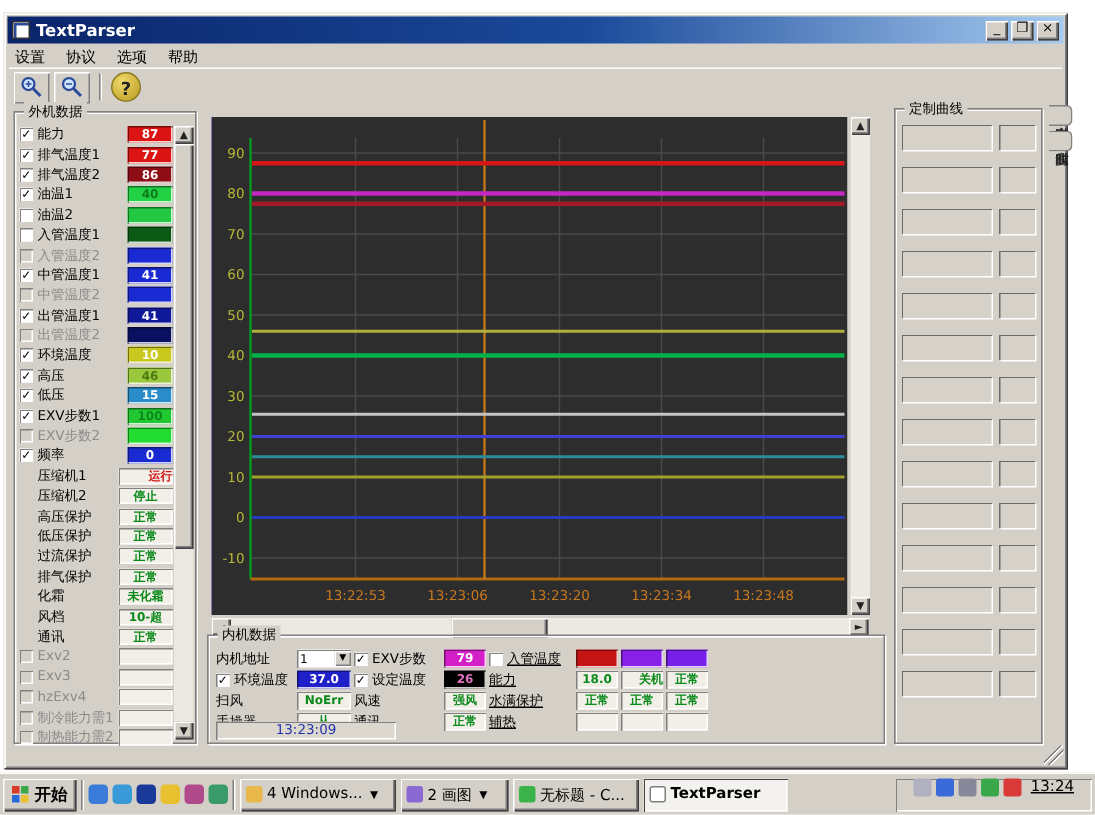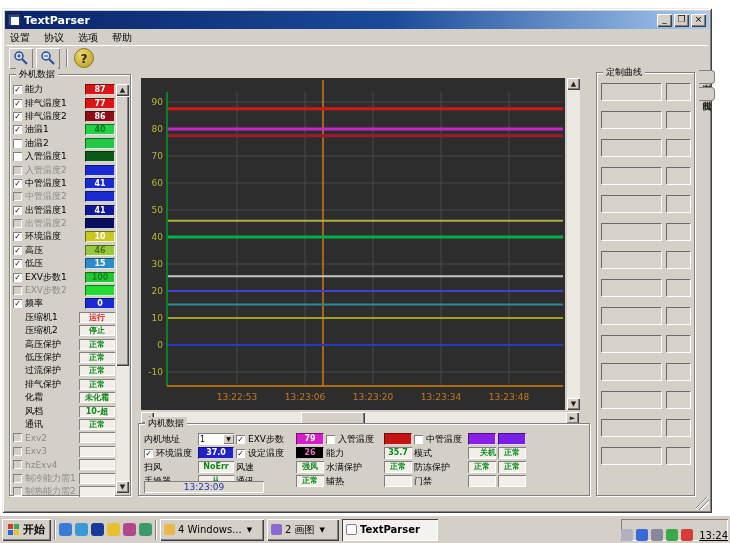--- a/index.html
+++ b/index.html
@@ -92,21 +92,21 @@
   .flag { width:12px; height:12px; display:grid; grid-template-columns:5px 5px; grid-template-rows:5px 5px; gap:1px; }
   .flag i { display:block; }
   .tb-sep { width:2px; height:20px; border-left:1px solid #808080; border-right:1px solid #fff; }
   .ql { display:flex; gap:3px; align-items:center; }
   .ql-icon { width:13px; height:13px; border-radius:3px; }
   .task-btn { height:22px; display:flex; align-items:center; gap:3px; padding:0 4px; font-size:10px; white-space:nowrap;
               overflow:hidden; background:#d4d0c8; box-shadow: inset 1px 1px 0 #fff, inset -1px -1px 0 #404040, inset -2px -2px 0 #808080; }
   .task-btn.active { background:#f4f2ee; box-shadow: inset 1px 1px 0 #404040, inset -1px -1px 0 #fff; font-weight:bold; }
   .task-icon { width:11px; height:11px; flex:none; border-radius:2px; }
   .task-dd { font-size:7px; margin-left:2px; }
-  .tray { margin-left:auto; height:22px; display:flex; align-items:flex-end; gap:3px; padding:0 0;
+  .tray { margin-left:auto; height:22px; display:flex; align-items:flex-start; gap:3px; padding:0 12px;
           box-shadow: inset 1px 1px 0 #808080, inset -1px -1px 0 #fff; text-decoration: underline; }
   .tray-icon { width:12px; height:12px; border-radius:2px; }
   .clock { font-size:10px; margin-left:3px; }
 </style>
 </head>
 <body>
 
 <div class="win">
   <div class="titlebar">
     <span class="title-icon"></span>
@@ -231,21 +231,21 @@
             <span class="badge" style="background: rgb(34, 220, 50); color: rgb(34, 220, 50);"></span>
           </div>
           <div class="lp-row">
             <span class="cb">✓</span>
             <span class="lp-label">频率</span>
             <span class="badge" style="background: rgb(26, 42, 210); color: rgb(255, 255, 255);">0</span>
           </div>
           <div class="lp-row">
             <span style="width: 12px;"></span>
             <span class="lp-label">压缩机1</span>
-            <span class="statusbox" style="color: rgb(212, 20, 20);">运行</span>
+            <span class="statusbox" style="color: rgb(212, 20, 20); text-align: right;">运行</span>
           </div>
           <div class="lp-row">
             <span style="width: 12px;"></span>
             <span class="lp-label">压缩机2</span>
             <span class="statusbox" style="color: rgb(10, 138, 26);">停止</span>
           </div>
           <div class="lp-row">
             <span style="width: 12px;"></span>
             <span class="lp-label">高压保护</span>
             <span class="statusbox" style="color: rgb(10, 138, 26);">正常</span>
@@ -497,62 +497,47 @@
             <div class="bp-cell">
               <span class="bp-badge" style="background: #000000; color: rgb(224, 112, 192);">26</span>
             </div>
             <div class="bp-cell">
               <span class="bp-status" style="color: rgb(10, 138, 26);">强风</span>
             </div>
             <div class="bp-cell">
               <span class="bp-status" style="color: rgb(10, 138, 26);">正常</span>
             </div>
           </div>
-          <div class="bp-col" style="width: 56px;">
+          <div class="bp-col" style="width: 56px; text-decoration: underline;">
             <div class="bp-cell">
               <span class="cb"></span>
               <span>入管温度</span>
             </div>
             <div class="bp-cell">
               <span>能力</span>
             </div>
             <div class="bp-cell">
               <span>水满保护</span>
             </div>
             <div class="bp-cell">
               <span>辅热</span>
             </div>
           </div>
           <div class="bp-col" style="width: 28px;">
             <div class="bp-cell">
               <span class="bp-badge" style="background: rgb(196, 20, 20); color: rgb(196, 20, 20);"></span>
             </div>
             <div class="bp-cell">
-              <span class="bp-status" style="color: rgb(10, 138, 26);">35.7</span>
+              <span class="bp-status" style="color: rgb(10, 138, 26);">18.0</span>
             </div>
             <div class="bp-cell">
               <span class="bp-status" style="color: rgb(10, 138, 26);">正常</span>
             </div>
             <div class="bp-cell">
               <span class="bp-status" style="color: rgb(10, 138, 26);"></span>
-            </div>
-          </div>
-          <div class="bp-col" style="width: 52px;">
-            <div class="bp-cell">
-              <span class="cb"></span>
-              <span>中管温度</span>
-            </div>
-            <div class="bp-cell">
-              <span>模式</span>
-            </div>
-            <div class="bp-cell">
-              <span>防冻保护</span>
-            </div>
-            <div class="bp-cell">
-              <span>门禁</span>
             </div>
           </div>
           <div class="bp-col" style="width: 28px;">
             <div class="bp-cell">
               <span class="bp-badge" style="background: rgb(136, 32, 232); color: rgb(136, 32, 232);"></span>
             </div>
             <div class="bp-cell">
               <span class="bp-status" style="color: rgb(10, 138, 26); padding-left: 12px;">关机</span>
             </div>
             <div class="bp-cell">
@@ -608,20 +593,24 @@
       <div class="task-btn" style="width: 104px;">
         <span class="task-icon" style="background: rgb(232, 184, 74);"></span>
         <span>4 Windows...</span>
         <span class="task-dd">▼</span>
       </div>
       <div class="task-btn" style="width: 72px;">
         <span class="task-icon" style="background: rgb(138, 106, 210);"></span>
         <span>2 画图</span>
         <span class="task-dd">▼</span>
       </div>
+      <div class="task-btn" style="width: 84px;">
+        <span class="task-icon" style="background: rgb(58, 180, 74);"></span>
+        <span>无标题 - C...</span>
+      </div>
       <div class="task-btn active" style="width: 96px;">
         <span class="task-icon" style="background: rgb(255, 255, 255); border: 1px solid rgb(128, 128, 128);"></span>
         <span>TextParser</span>
       </div>
     </div>
   <div class="tray">
     <span id="tray-icons" style="display:flex;gap:3px;">
         <span class="tray-icon" style="background: rgb(176, 176, 192);"></span>
         <span class="tray-icon" style="background: rgb(58, 106, 216);"></span>
         <span class="tray-icon" style="background: rgb(136, 136, 154);"></span>

